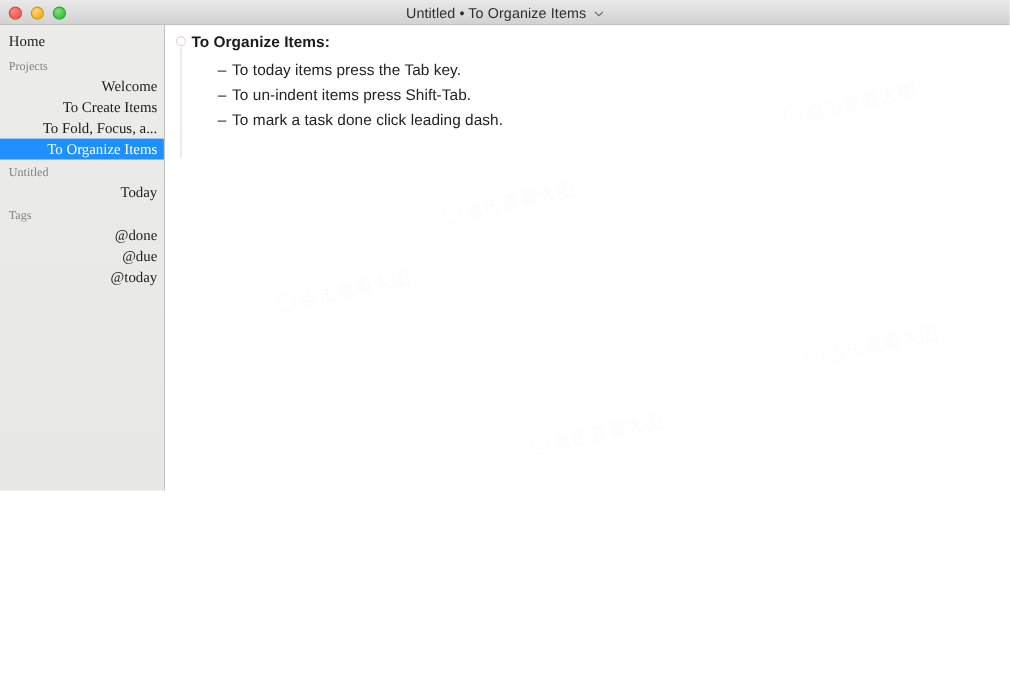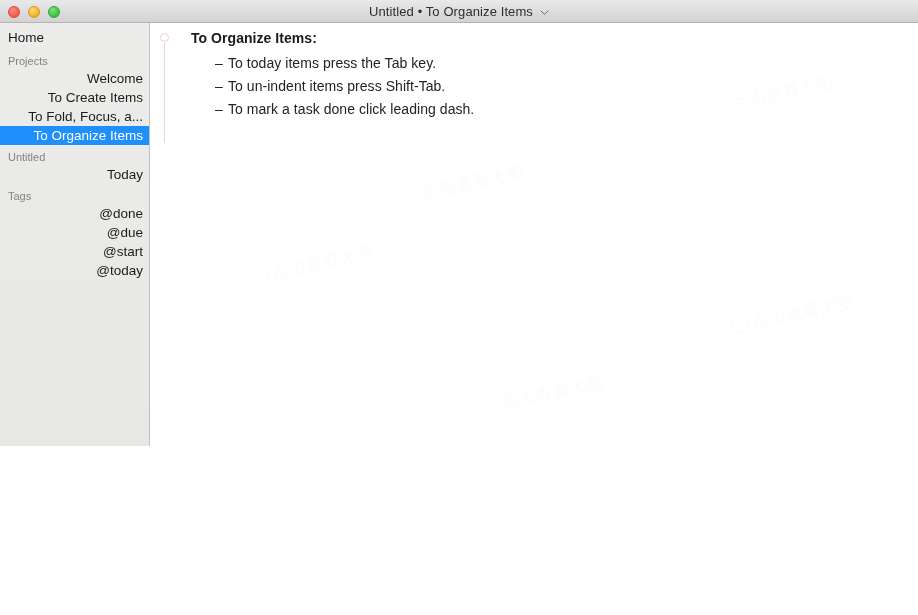--- a/index.html
+++ b/index.html
@@ -82,20 +82,21 @@
   #sidebar {
     position: absolute;
     left: 0;
     top: 23px;
     width: 150px;
     height: 592px;
     background: linear-gradient(to bottom, #ececeb 0%, #e9e9e7 40%, #e6e6e3 100%);
     border-right: 1px solid #c2c2c0;
     box-sizing: border-box;
     overflow: hidden;
+    font-family: Liberation Serif, serif;
   }
 
   .sidebar-root {
     font-size: 13.5px;
     color: #1d1d1d;
     padding: 4px 0 0 0;
   }
 
   .sb-home {
     padding: 2px 8px 3px 8px;
@@ -142,21 +143,21 @@
 
   #outline {
     position: absolute;
     left: 0;
     top: 0;
     width: 767px;
   }
 
   .ol-root-row {
     position: relative;
-    padding-left: 40px;
+    padding-left: 23px;
     min-height: 22px;
   }
 
   .ol-handle {
     position: absolute;
     left: 9px;
     top: 10px;
     width: 9px;
     height: 9px;
     border-radius: 50%;
@@ -272,23 +273,20 @@
       </div>
 
       <div class="sb-section-header">Tags</div>
       <div class="sb-item">
         <span>@done</span>
       </div>
       <div class="sb-item">
         <span>@due</span>
       </div>
       <div class="sb-item">
-        <span>@start</span>
-      </div>
-      <div class="sb-item">
         <span>@today</span>
       </div>
     </div>
   </div>
 
   <div id="content">
 
     <div id="watermark-layer">
         <div class="watermark" style="left: 100px; top: 230px;"><span class="wm-mark"></span><span>点击查看大图</span></div>
         <div class="watermark" style="left: 150px; top: 440px;"><span class="wm-mark"></span><span>点击查看大图</span></div>

